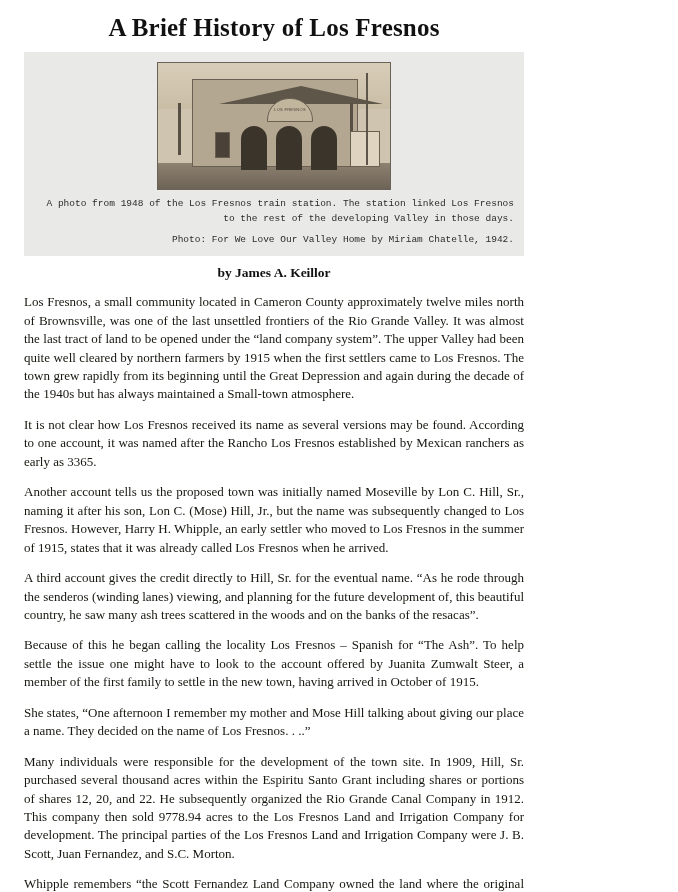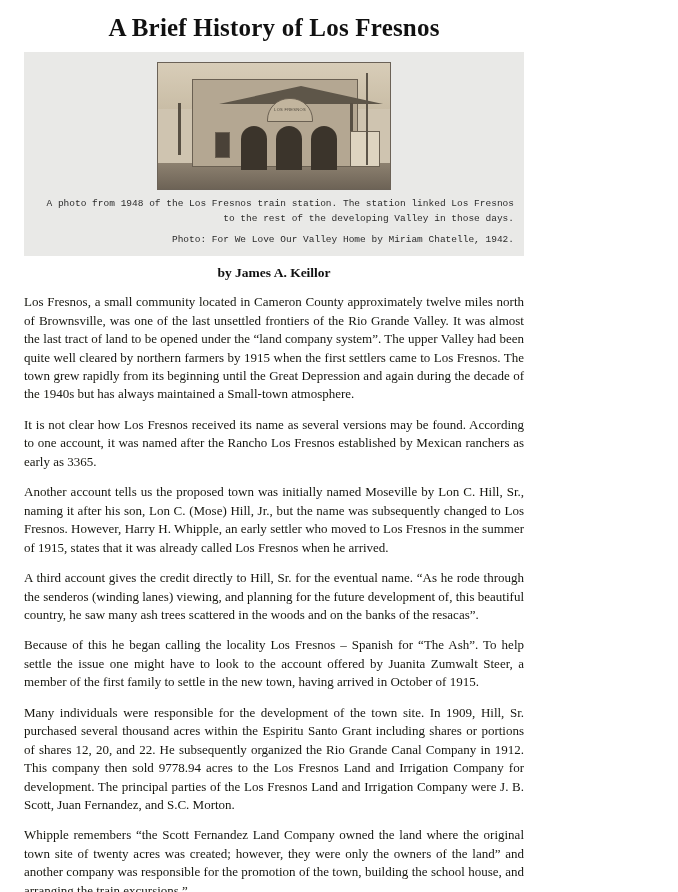--- a/index.html
+++ b/index.html
@@ -198,17 +198,18 @@
   </div>
 
   <div class="byline">by James A. Keillor</div>
 
   <div>
     <p class="body">Los Fresnos, a small community located in Cameron County approximately twelve miles north of Brownsville, was one of the last unsettled frontiers of the Rio Grande Valley. It was almost the last tract of land to be opened under the “land company system”. The upper Valley had been quite well cleared by northern farmers by 1915 when the first settlers came to Los Fresnos. The town grew rapidly from its beginning until the Great Depression and again during the decade of the 1940s but has always maintained a Small-town atmosphere.</p>
     <p class="body">It is not clear how Los Fresnos received its name as several versions may be found. According to one account, it was named after the Rancho Los Fresnos established by Mexican ranchers as early as 3365.</p>
     <p class="body">Another account tells us the proposed town was initially named Moseville by Lon C. Hill, Sr., naming it after his son, Lon C. (Mose) Hill, Jr., but the name was subsequently changed to Los Fresnos. However, Harry H. Whipple, an early settler who moved to Los Fresnos in the summer of 1915, states that it was already called Los Fresnos when he arrived.</p>
     <p class="body">A third account gives the credit directly to Hill, Sr. for the eventual name. “As he rode through the senderos (winding lanes) viewing, and planning for the future development of, this beautiful country, he saw many ash trees scattered in the woods and on the banks of the resacas”.</p>
     <p class="body">Because of this he began calling the locality Los Fresnos – Spanish for “The Ash”. To help settle the issue one might have to look to the account offered by Juanita Zumwalt Steer, a member of the first family to settle in the new town, having arrived in October of 1915.</p>
+    <p class="body">She states, “One afternoon I remember my mother and Mose Hill talking about giving our place a name. They decided on the name of Los Fresnos. . ..”</p>
     <p class="body">Many individuals were responsible for the development of the town site. In 1909, Hill, Sr. purchased several thousand acres within the Espiritu Santo Grant including shares or portions of shares 12, 20, and 22. He subsequently organized the Rio Grande Canal Company in 1912. This company then sold 9778.94 acres to the Los Fresnos Land and Irrigation Company for development. The principal parties of the Los Fresnos Land and Irrigation Company were J. B. Scott, Juan Fernandez, and S.C. Morton.</p>
     <p class="body">Whipple remembers “the Scott Fernandez Land Company owned the land where the original town site of twenty acres was created; however, they were only the owners of the land” and another company was responsible for the promotion of the town, building the school house, and arranging the train excursions.”</p>
   </div>
 
 </div>
 
 </body></html>

